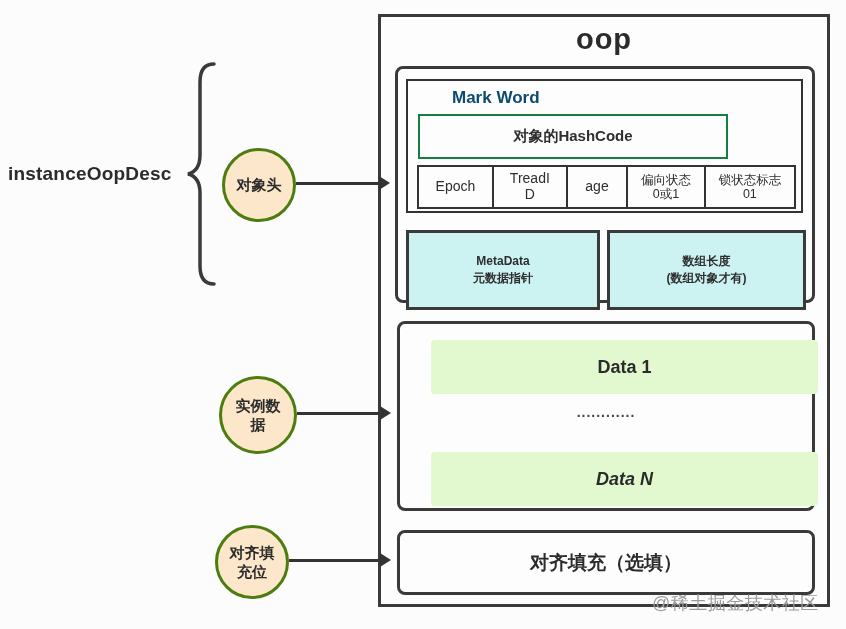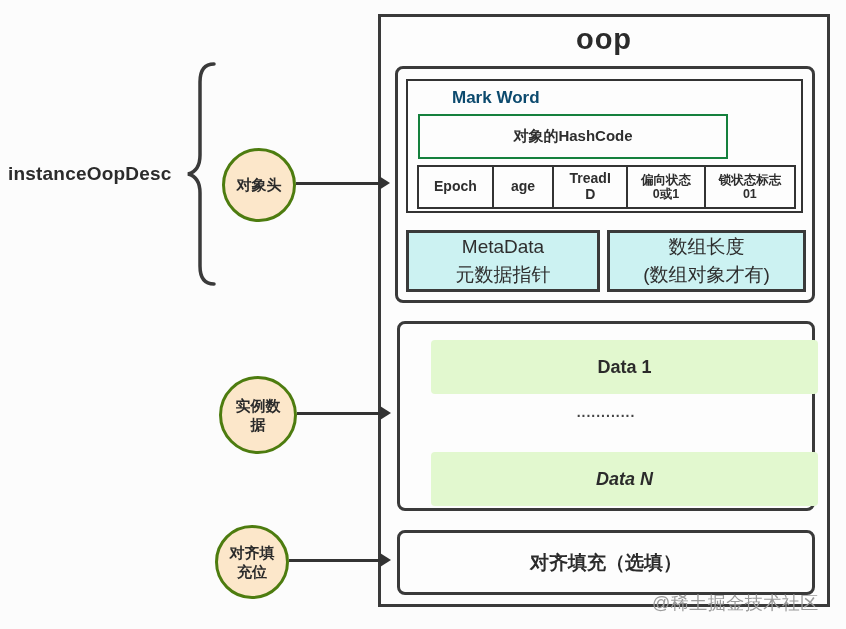--- a/index.html
+++ b/index.html
@@ -72,32 +72,32 @@
     font-size:15px;font-weight:bold;
   }
   .fields{
     position:absolute;left:9px;top:84px;width:379px;height:44px;
     border:2px solid #333;box-sizing:border-box;
     display:flex;
   }
   .field{
     border-right:2px solid #333;box-sizing:border-box;
     display:flex;align-items:center;justify-content:center;
-    text-align:center;font-weight:bold;font-size:14px;
+    text-align:center;font-weight:normal;font-size:14px;
     line-height:1.12;white-space:pre-line;padding:0 2px;
   }
   .field.small{font-size:12.5px;}
   .field:last-child{border-right:none;}
   .f1{flex:76 0 0;} .f2{flex:75 0 0;} .f3{flex:60 0 0;} .f4{flex:79 0 0;} .f5{flex:93 0 0;}
   .cyan{
-    position:absolute;top:161px;height:62px;
+    position:absolute;top:161px;height:80px;
     background:var(--cyan,#ccf2f2);
     border:3px solid #3a3a3a;box-sizing:border-box;
     display:flex;align-items:center;justify-content:center;text-align:center;
-    font-size:19px;font-weight:normal;line-height:1.45;white-space:pre-line;
+    font-size:12px;font-weight:bold;line-height:1.45;white-space:pre-line;
   }
   .meta{left:8px;width:194px;}
   .arraylen{left:209px;width:199px;}
   
   .data-group{
     position:absolute;left:16px;top:304px;width:418px;height:190px;
     border:3px solid #3a3a3a;border-radius:8px;box-sizing:border-box;
   }
   .databar{
     position:absolute;left:31px;width:387px;height:54px;
@@ -152,23 +152,23 @@
 
   <div class="oop-box">
     <div class="oop-title">oop</div>
 
     <div class="header-group">
       <div class="markword">
         <div class="markword-label">Mark Word</div>
         <div class="hashcode">对象的HashCode</div>
         <div class="fields">
           <div class="field f1">Epoch</div>
-          <div class="field f3">age</div>
           <div class="field f2">TreadI
 D</div>
+          <div class="field f3">age</div>
           <div class="field f4 small">偏向状态
 0或1</div>
           <div class="field f5 small">锁状态标志
 01</div>
         </div>
       </div>
       <div class="cyan meta">MetaData
 元数据指针</div>
       <div class="cyan arraylen">数组长度
 (数组对象才有)</div>

